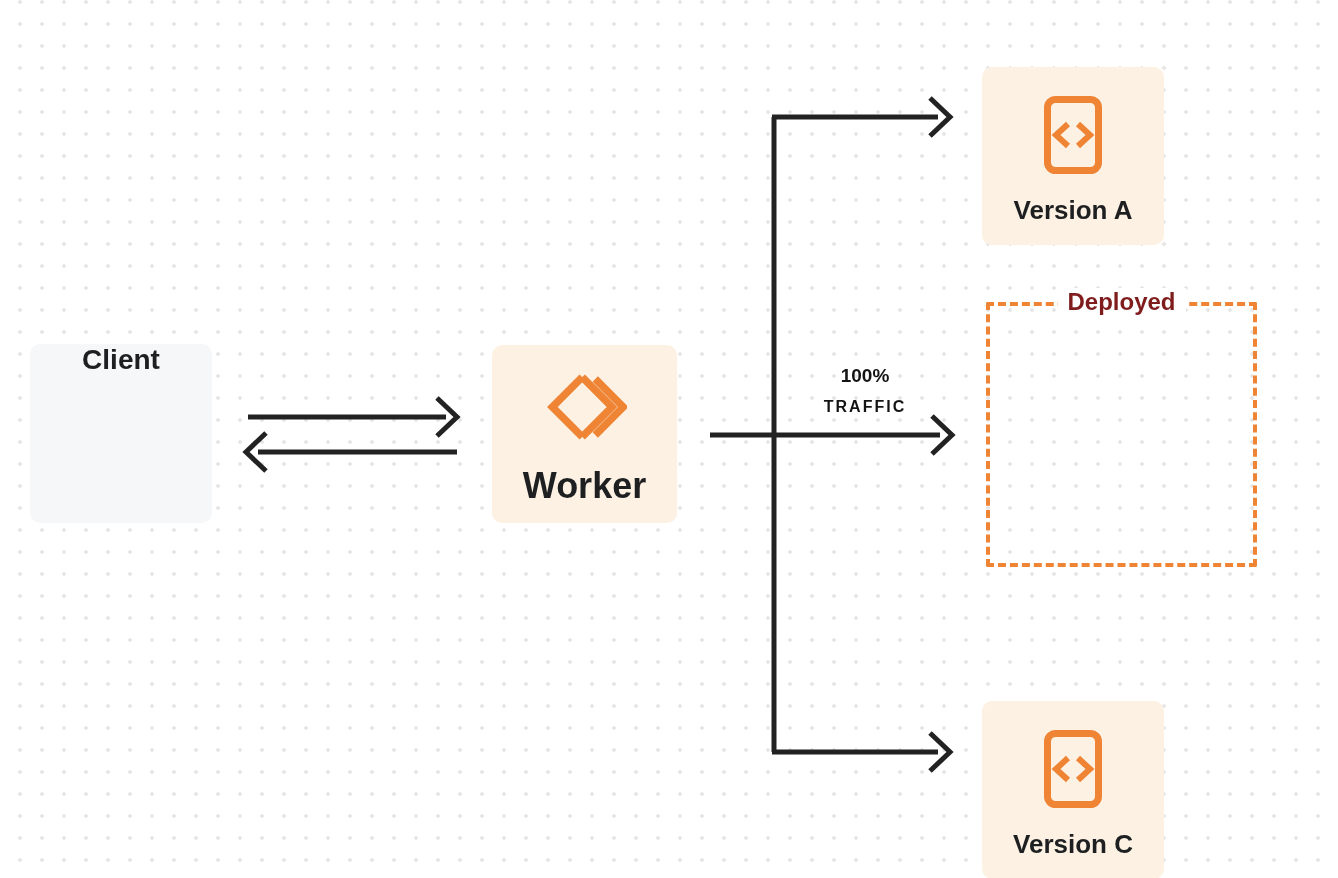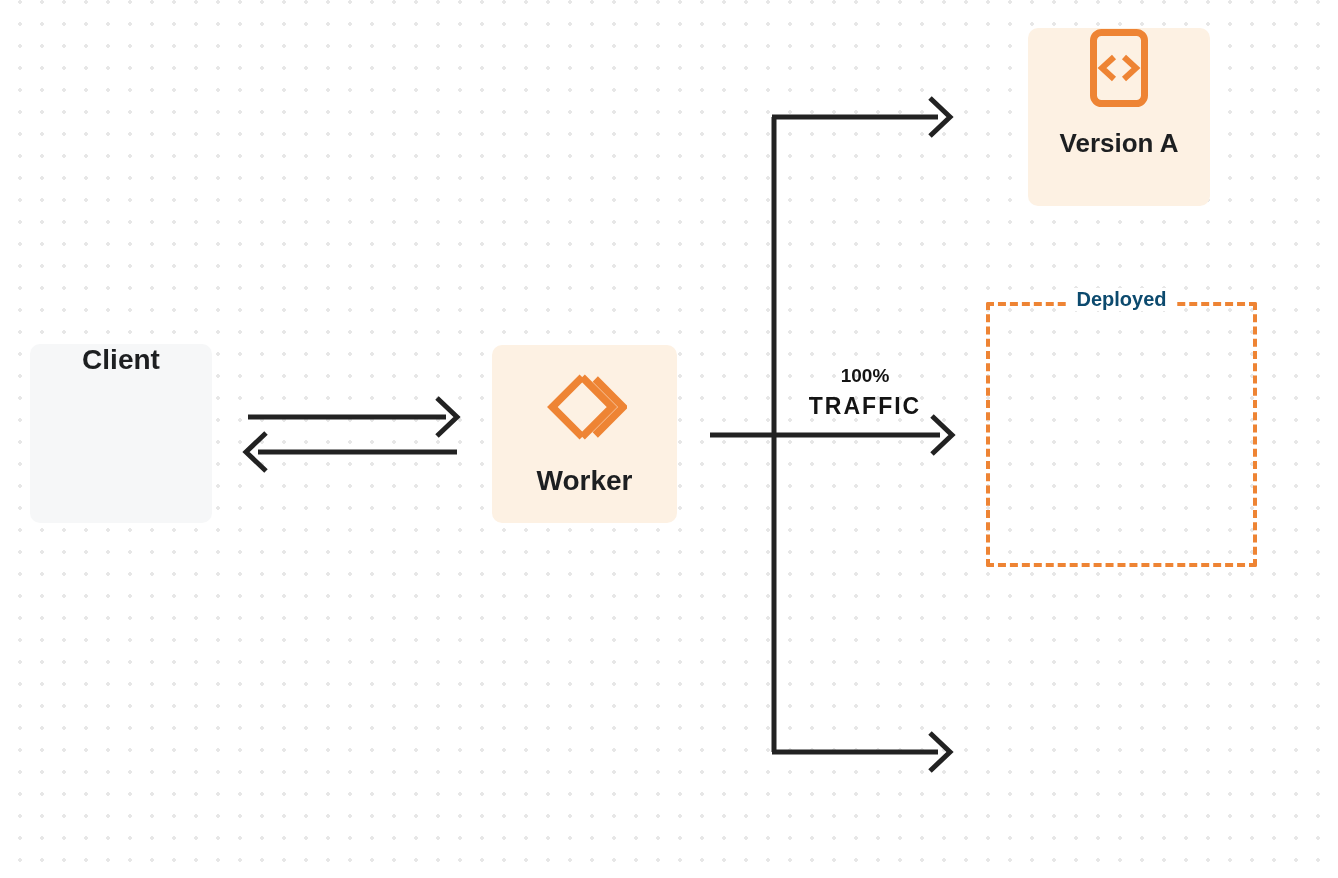--- a/index.html
+++ b/index.html
@@ -26,47 +26,47 @@
   .client-node {
     left:30px; top:344px; width:182px; height:179px;
     background:#f6f7f8; justify-content:flex-start;
   }
   .client-node .node-label { font-size:28px; }
 
   .worker-node {
     left:492px; top:345px; width:185px; height:178px;
     background:#fdf1e3; padding-top:26px;
   }
-  .worker-node .node-label { margin-top:22px; font-size:28px; }
+  .worker-node .node-label { margin-top:22px; font-size:36px; }
 
   .version-node {
-    left:1028px; width:182px; height:178px;
-    background:#fdf1e3; 
+    left:982px; width:182px; height:178px;
+    background:#fdf1e3; padding-top:28px;margin-top:39px;
   }
   .version-node .node-label { margin-top:20px; }
   .version-a { top:28px; }
   .version-b { top:345px; }
   .version-c { top:662px; }
 
   .deployed-group {
     position:absolute; left:986px; top:302px; width:271px; height:265px;
     border:4px dashed #ee8434; border-radius:2px; box-sizing:border-box;
   }
   .deployed-label {
     position:absolute; top:-18px; left:50%; transform:translateX(-50%);
     background:#ffffff; padding:0 10px;
-    color:#0c4a6e; font-weight:700; font-size:20px; white-space:nowrap;
+    color:#7f1d1d; font-weight:700; font-size:24px; white-space:nowrap;
   }
 
   .traffic-label {
     position:absolute; left:795px; top:360px; width:140px;
     text-align:center; font-weight:700; font-size:19px;
     line-height:31px; color:#141414;
   }
-  .traffic-label .t2 { letter-spacing:2px; font-size:23px; }
+  .traffic-label .t2 { letter-spacing:2px; font-size:16px; }
 
   svg.arrows { position:absolute; left:0; top:0; }
 </style>
 </head>
 <body>
 
 <div class="canvas">
 
   <svg class="arrows" width="1338" height="878" viewBox="0 0 1338 878">
     <g fill="none" stroke="#222222" stroke-width="5" stroke-linejoin="miter">
@@ -108,14 +108,24 @@
       <g fill="none" stroke="#ee8434" stroke-linejoin="miter" stroke-linecap="butt">
         <rect x="4.5" y="4.5" width="51" height="71" rx="8" stroke-width="7"></rect>
         <path d="M25 29 L13 40 L25 51" stroke-width="6"></path>
         <path d="M35 29 L47 40 L35 51" stroke-width="6"></path>
       </g>
     </svg>
     <div class="node-label">Version A</div>
   </div>
 
 
+  <div class="node version-node version-c">
+    <svg width="60" height="80" viewBox="0 0 60 80">
+      <g fill="none" stroke="#ee8434" stroke-linejoin="miter" stroke-linecap="butt">
+        <rect x="4.5" y="4.5" width="51" height="71" rx="8" stroke-width="7"></rect>
+        <path d="M25 29 L13 40 L25 51" stroke-width="6"></path>
+        <path d="M35 29 L47 40 L35 51" stroke-width="6"></path>
+      </g>
+    </svg>
+    <div class="node-label">Version C</div>
+  </div>
 
 </div>
 
 </body></html>

